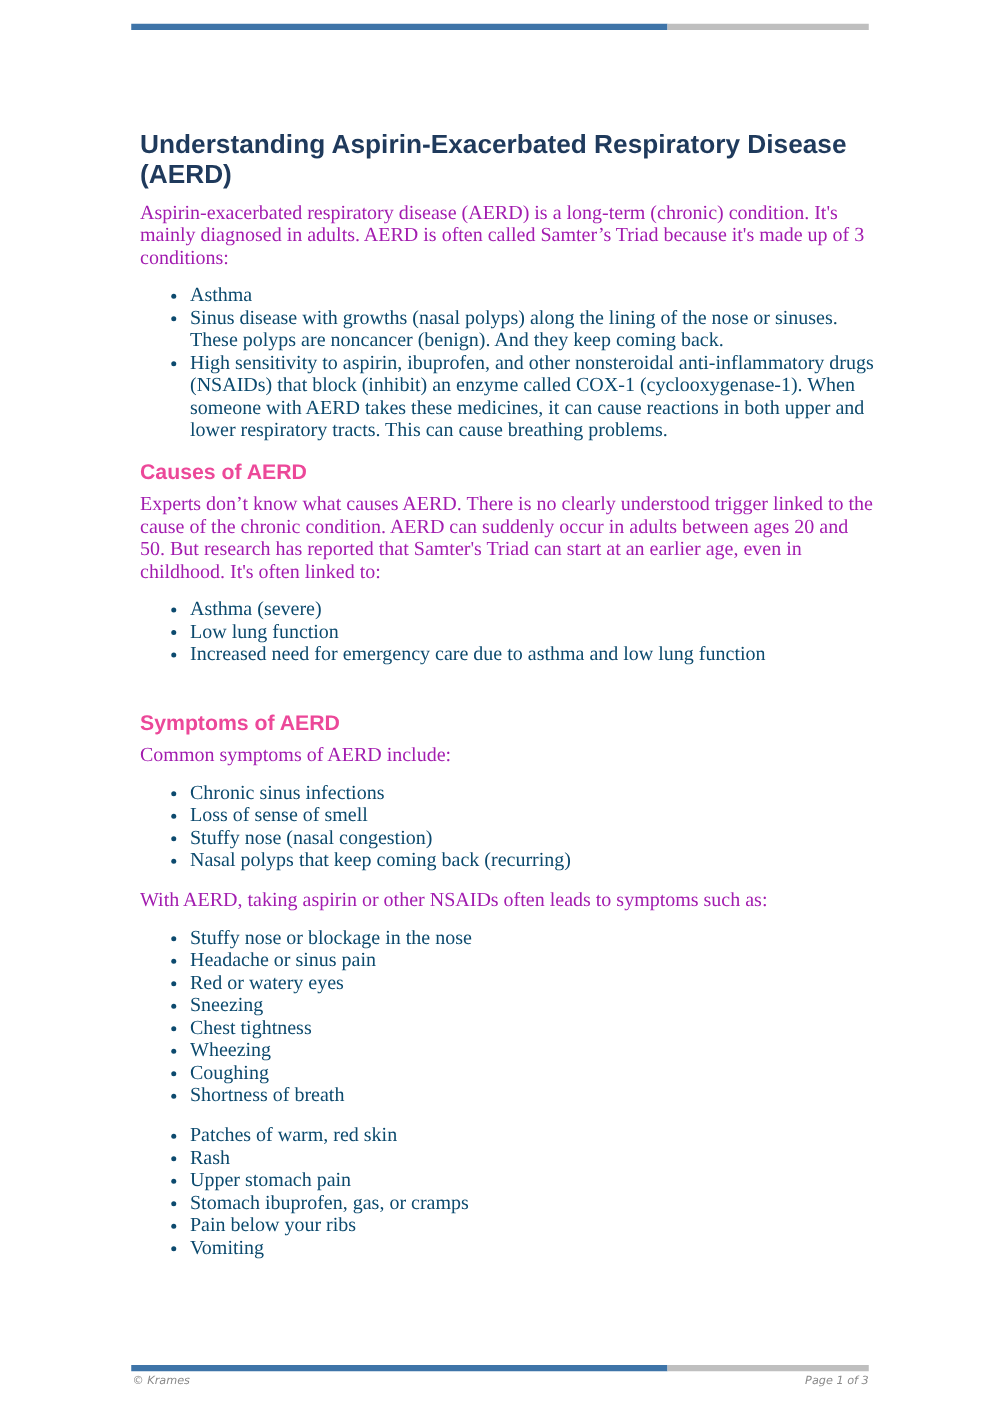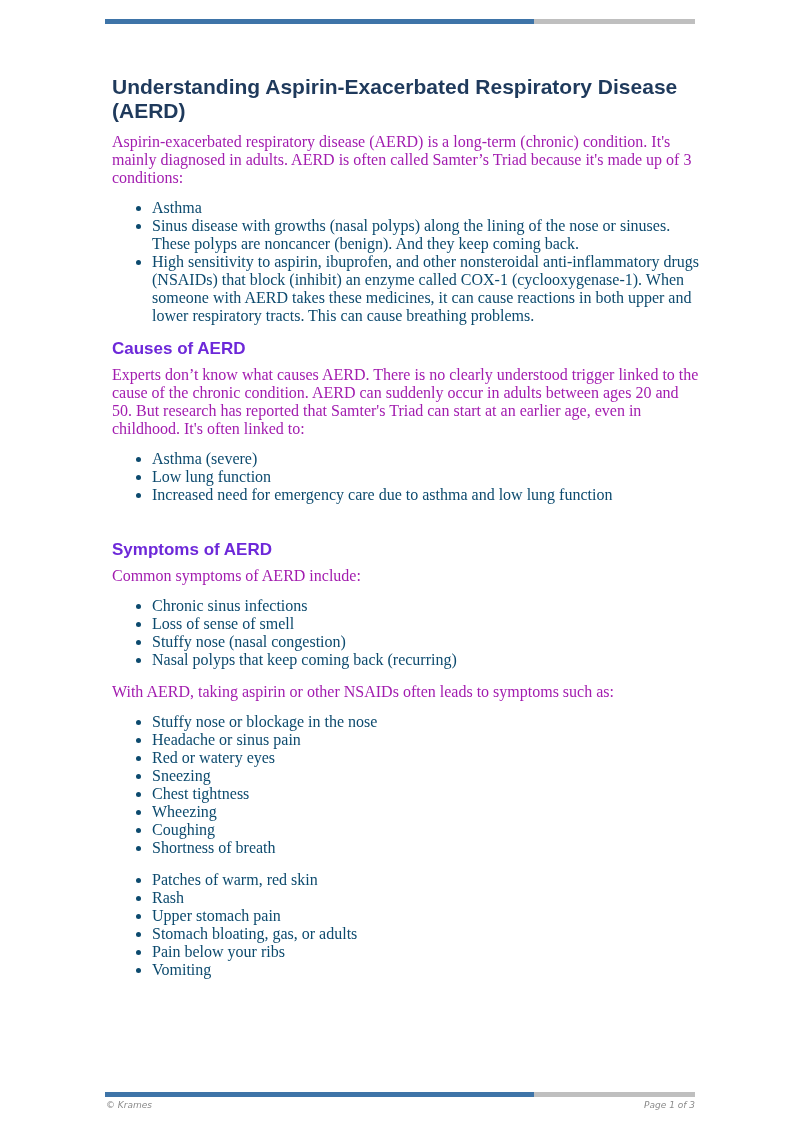--- a/index.html
+++ b/index.html
@@ -2,23 +2,23 @@
 <html><head>
 <meta charset="utf-8">
 <style>
   html, body { margin: 0; padding: 0; background: #ffffff; }
   body { width: 800px; height: 1131px; position: relative; overflow: hidden; }
   .bar { position: absolute; left: 105px; width: 590px; height: 5px; display: flex; }
   .bar .blue { width: 429px; background: #3e74a8; }
   .bar .gray { flex: 1; background: #bfbfbf; }
   .top-bar { top: 19px; }
   .bottom-bar { top: 1092px; }
-  .content { position: absolute; left: 112px; top: 75px; width: 590px; }
+  .content { position: absolute; left: 112px; top: 104px; width: 590px; }
   h1 { font-family: "Liberation Sans", sans-serif; font-weight: bold; font-size: 21px; line-height: 24px; color: #1f3a5c; margin: 0 0 10px 0; }
-  h2 { font-family: "Liberation Sans", sans-serif; font-weight: bold; font-size: 17px; line-height: 20px; color: #6d28d9; margin: 0 0 7px 0; }
+  h2 { font-family: "Liberation Sans", sans-serif; font-weight: bold; font-size: 17px; line-height: 20px; color: #ec4899; margin: 0 0 7px 0; }
   p { font-family: "Liberation Serif", serif; font-size: 16px; line-height: 18px; color: #a21caf; margin: 0 0 12px 0; }
   ul { font-family: "Liberation Serif", serif; font-size: 16px; line-height: 18px; color: #0c4a6e; margin: 0 0 14px 0; padding-left: 40px; }
   li { margin: 0; }
   .gap { height: 22px; }
   .footer { position: absolute; top: 1100px; left: 106px; width: 589px; font-family: "DejaVu Sans", sans-serif; font-style: italic; font-size: 9px; color: #8a8a8a; display: flex; justify-content: space-between; }
 </style>
 </head>
 <body>
 
 <div class="bar top-bar">
@@ -60,21 +60,21 @@
     <li>Sneezing</li>
     <li>Chest tightness</li>
     <li>Wheezing</li>
     <li>Coughing</li>
     <li>Shortness of breath</li>
   </ul>
   <ul>
     <li>Patches of warm, red skin</li>
     <li>Rash</li>
     <li>Upper stomach pain</li>
-    <li>Stomach bloating, gas, or adults</li>
+    <li>Stomach ibuprofen, gas, or cramps</li>
     <li>Pain below your ribs</li>
     <li>Vomiting</li>
   </ul>
 </div>
 
 <div class="bar bottom-bar">
   <div class="blue"></div>
   <div class="gray"></div>
 </div>
 

